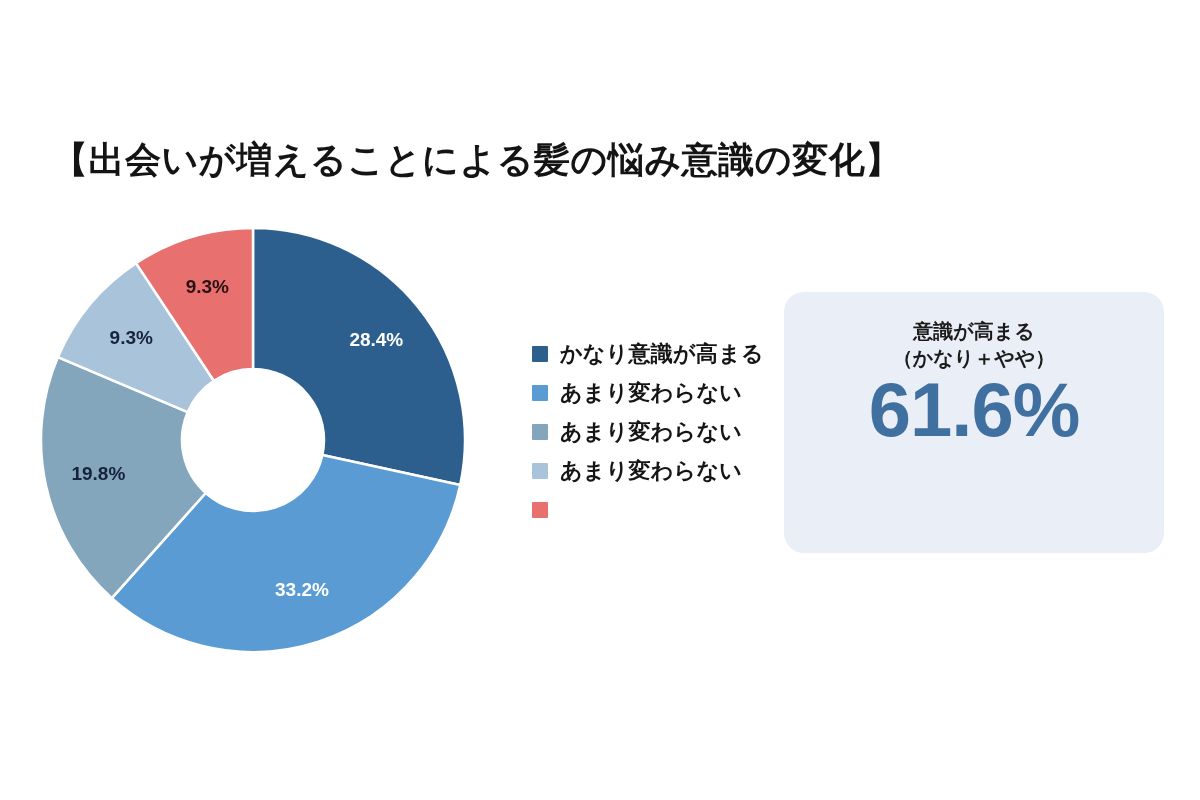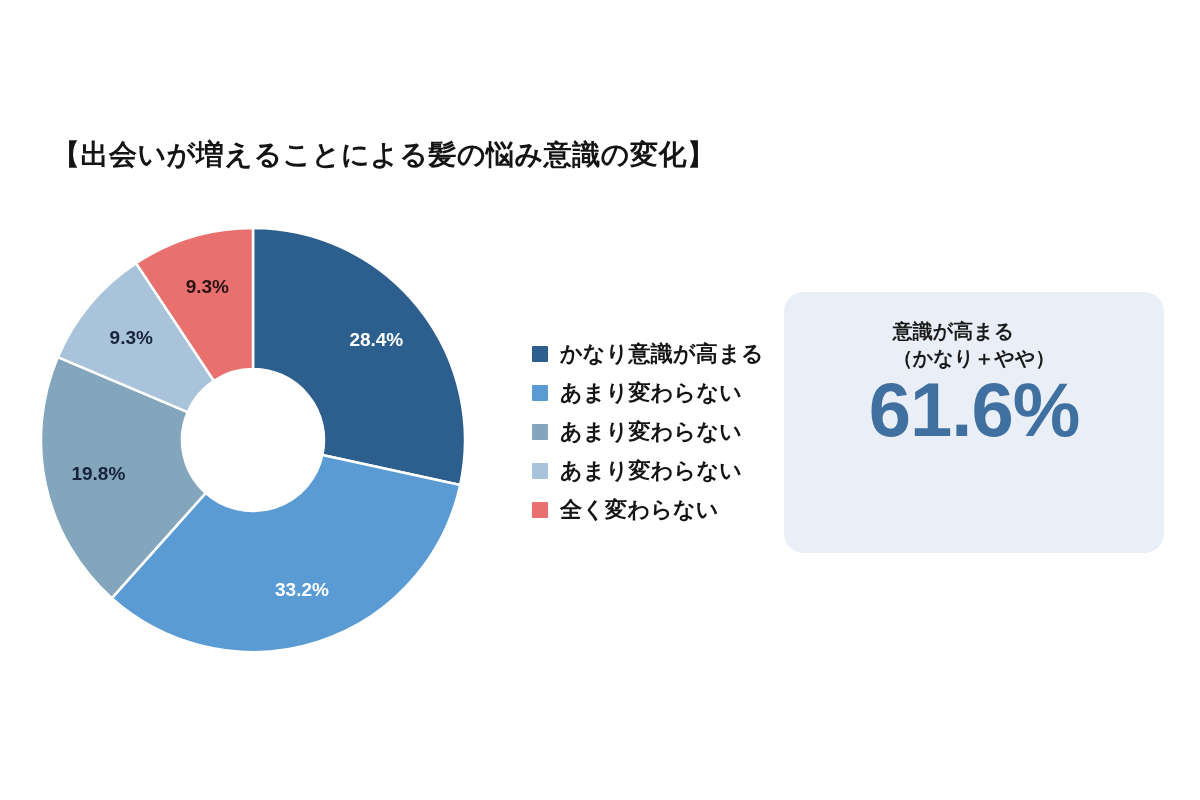--- a/index.html
+++ b/index.html
@@ -14,21 +14,21 @@
     overflow: hidden;
     font-family: "Liberation Sans", "DejaVu Sans", sans-serif;
     color: #1a1a1a;
   }
 
   
   #chart-title {
     position: absolute;
     left: 52px;
     top: 136px;
-    font-size: 28px;
+    font-size: 36px;
     font-weight: 700;
     letter-spacing: 0.5px;
     color: #141414;
     white-space: nowrap;
   }
 
   
   #donut-wrap {
     position: absolute;
     left: 38px;
@@ -87,21 +87,21 @@
     width: 380px;
     height: 261px;
     background: #eaeef7;
     border-radius: 20px;
     display: flex;
     flex-direction: column;
     align-items: center;
   }
   #summary-heading {
     margin-top: 26px;
-    text-align: left;
+    text-align: center;
     font-size: 20px;
     font-weight: 700;
     line-height: 1.35;
     color: #1b1b1b;
     white-space: pre-line;
   }
   #summary-value {
     font-size: 76px;
     font-weight: 700;
     letter-spacing: -1px;
@@ -145,21 +145,20 @@
     <div class="legend-item">
       <span class="legend-swatch" style="background: rgb(131, 166, 189);"></span>
       <span class="legend-label">あまり変わらない</span>
     </div>
     <div class="legend-item">
       <span class="legend-swatch" style="background: rgb(169, 196, 218);"></span>
       <span class="legend-label">あまり変わらない</span>
     </div>
     <div class="legend-item">
       <span class="legend-swatch" style="background: rgb(232, 112, 111);"></span>
-      <span class="legend-label">全く変わらない</span>
     </div>
   </div>
 
 <div id="summary-card">
   <div id="summary-heading">意識が高まる
 （かなり＋やや）</div>
   <div id="summary-value">61.6%</div>
 </div>
 
 </body></html>

